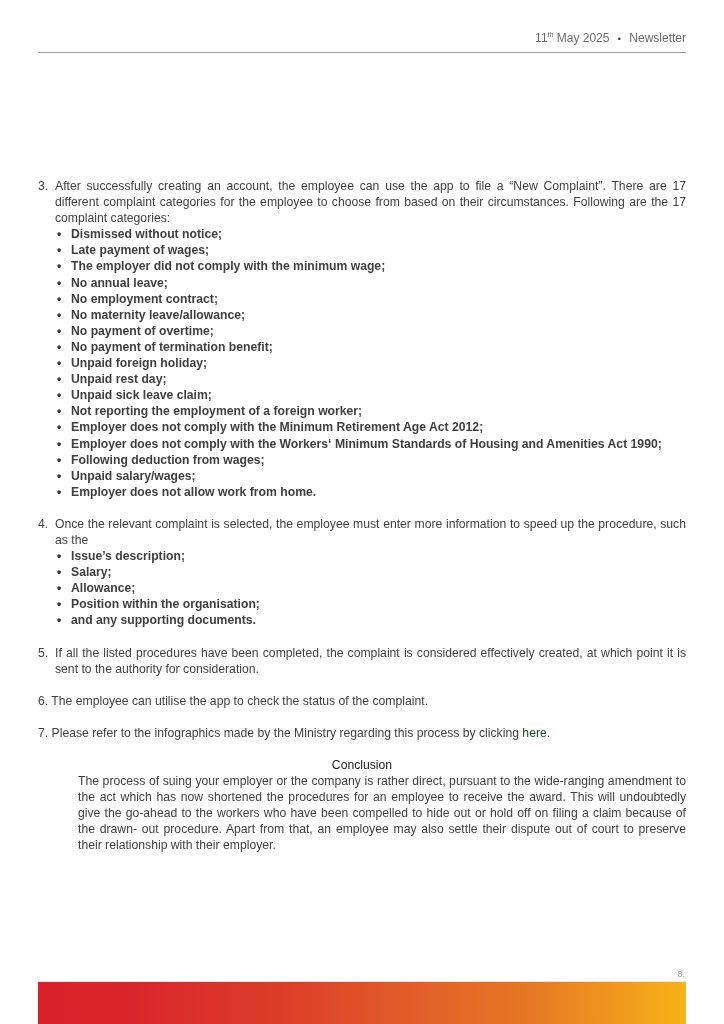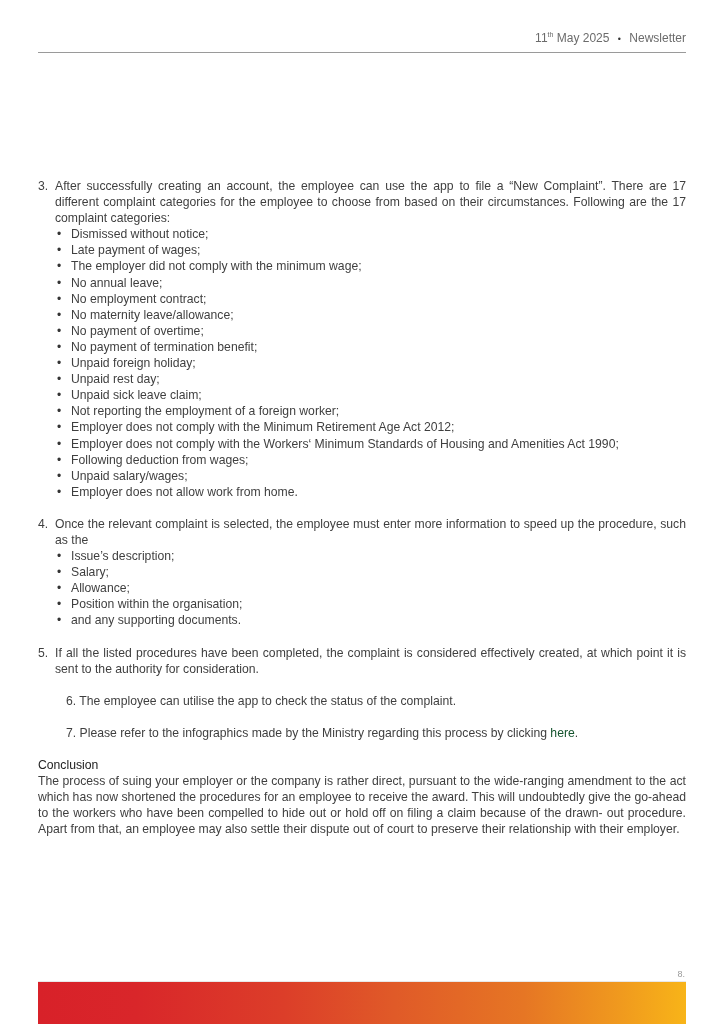--- a/index.html
+++ b/index.html
@@ -7,28 +7,28 @@
          font-family: "Liberation Sans", sans-serif; color: #3a3a3a; }
   .header { position: absolute; top: 31px; right: 38px; font-size: 12px; color: #6b6b6b; letter-spacing: 0px; }
   .header sup { font-size: 7px; vertical-align: 5px; }
   .header .dot { margin: 0 5px; font-size: 9px; color: #333; }
   .header-rule { position: absolute; top: 52px; left: 38px; width: 648px; height: 1px; background: #9a9a9a; }
 
   .content { position: absolute; top: 178px; left: 38px; width: 648px; font-size: 12.2px; line-height: 16.1px; color: #3f3f3f; }
   .num-item { display: flex; text-align: justify; }
   .num-item .num { width: 17px; flex: none; }
   .num-item .body { flex: 1; }
-  .plain-item { text-align: justify; margin-left: 28px; }
+  .plain-item { text-align: justify; }
   ul.bullets { list-style: none; margin: 0; padding: 0; }
-  ul.bullets li { position: relative; padding-left: 16px; }
+  ul.bullets li { position: relative; padding-left: 16px; font-weight: bold; }
   ul.bullets li::before { content: "\2022"; position: absolute; left: 2px; top: 0; font-size: 12px; color: #333; }
   .gap { height: 16px; }
   .link { color: #14532d; font-weight: normal; text-decoration: none; }
-  .conclusion-title { color: #222; font-weight: normal; }
-  .conclusion-text { text-align: justify; }
+  .conclusion-title { color: #222; font-weight: normal; text-align: center; }
+  .conclusion-text { text-align: justify; margin-left: 40px; }
 
   .page-num { position: absolute; top: 969px; right: 39px; font-size: 9px; color: #9a9a9a; }
   .footer-bar { position: absolute; top: 982px; left: 38px; width: 648px; height: 42px;
                 background: linear-gradient(to right, #d82129 0%, #d9262a 15%, #dc3e29 38%, #e05a28 55%, #e67624 75%, #f09a1e 90%, #f8b418 100%); }
   .footer-bar-top { position: absolute; top: 981px; left: 38px; width: 648px; height: 1px; background: #e8e8e8; }
 </style>
 </head>
 <body>
 
 <div class="header">

